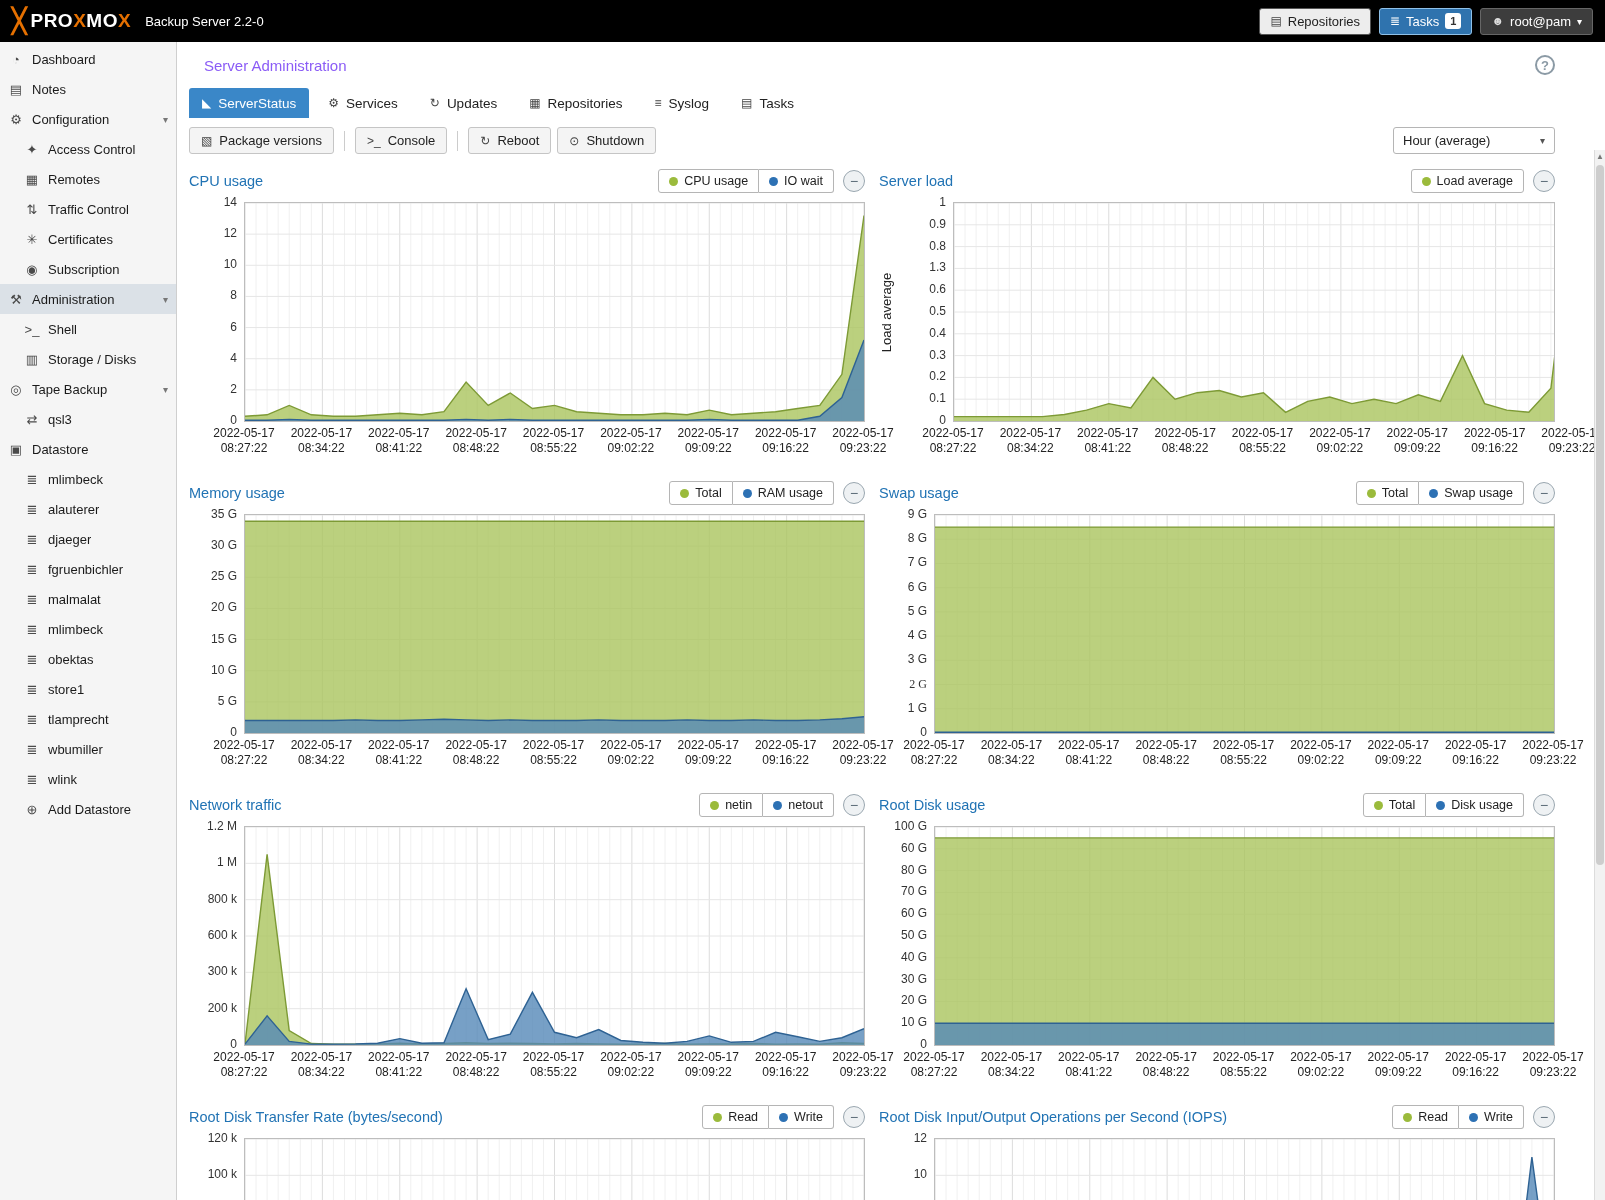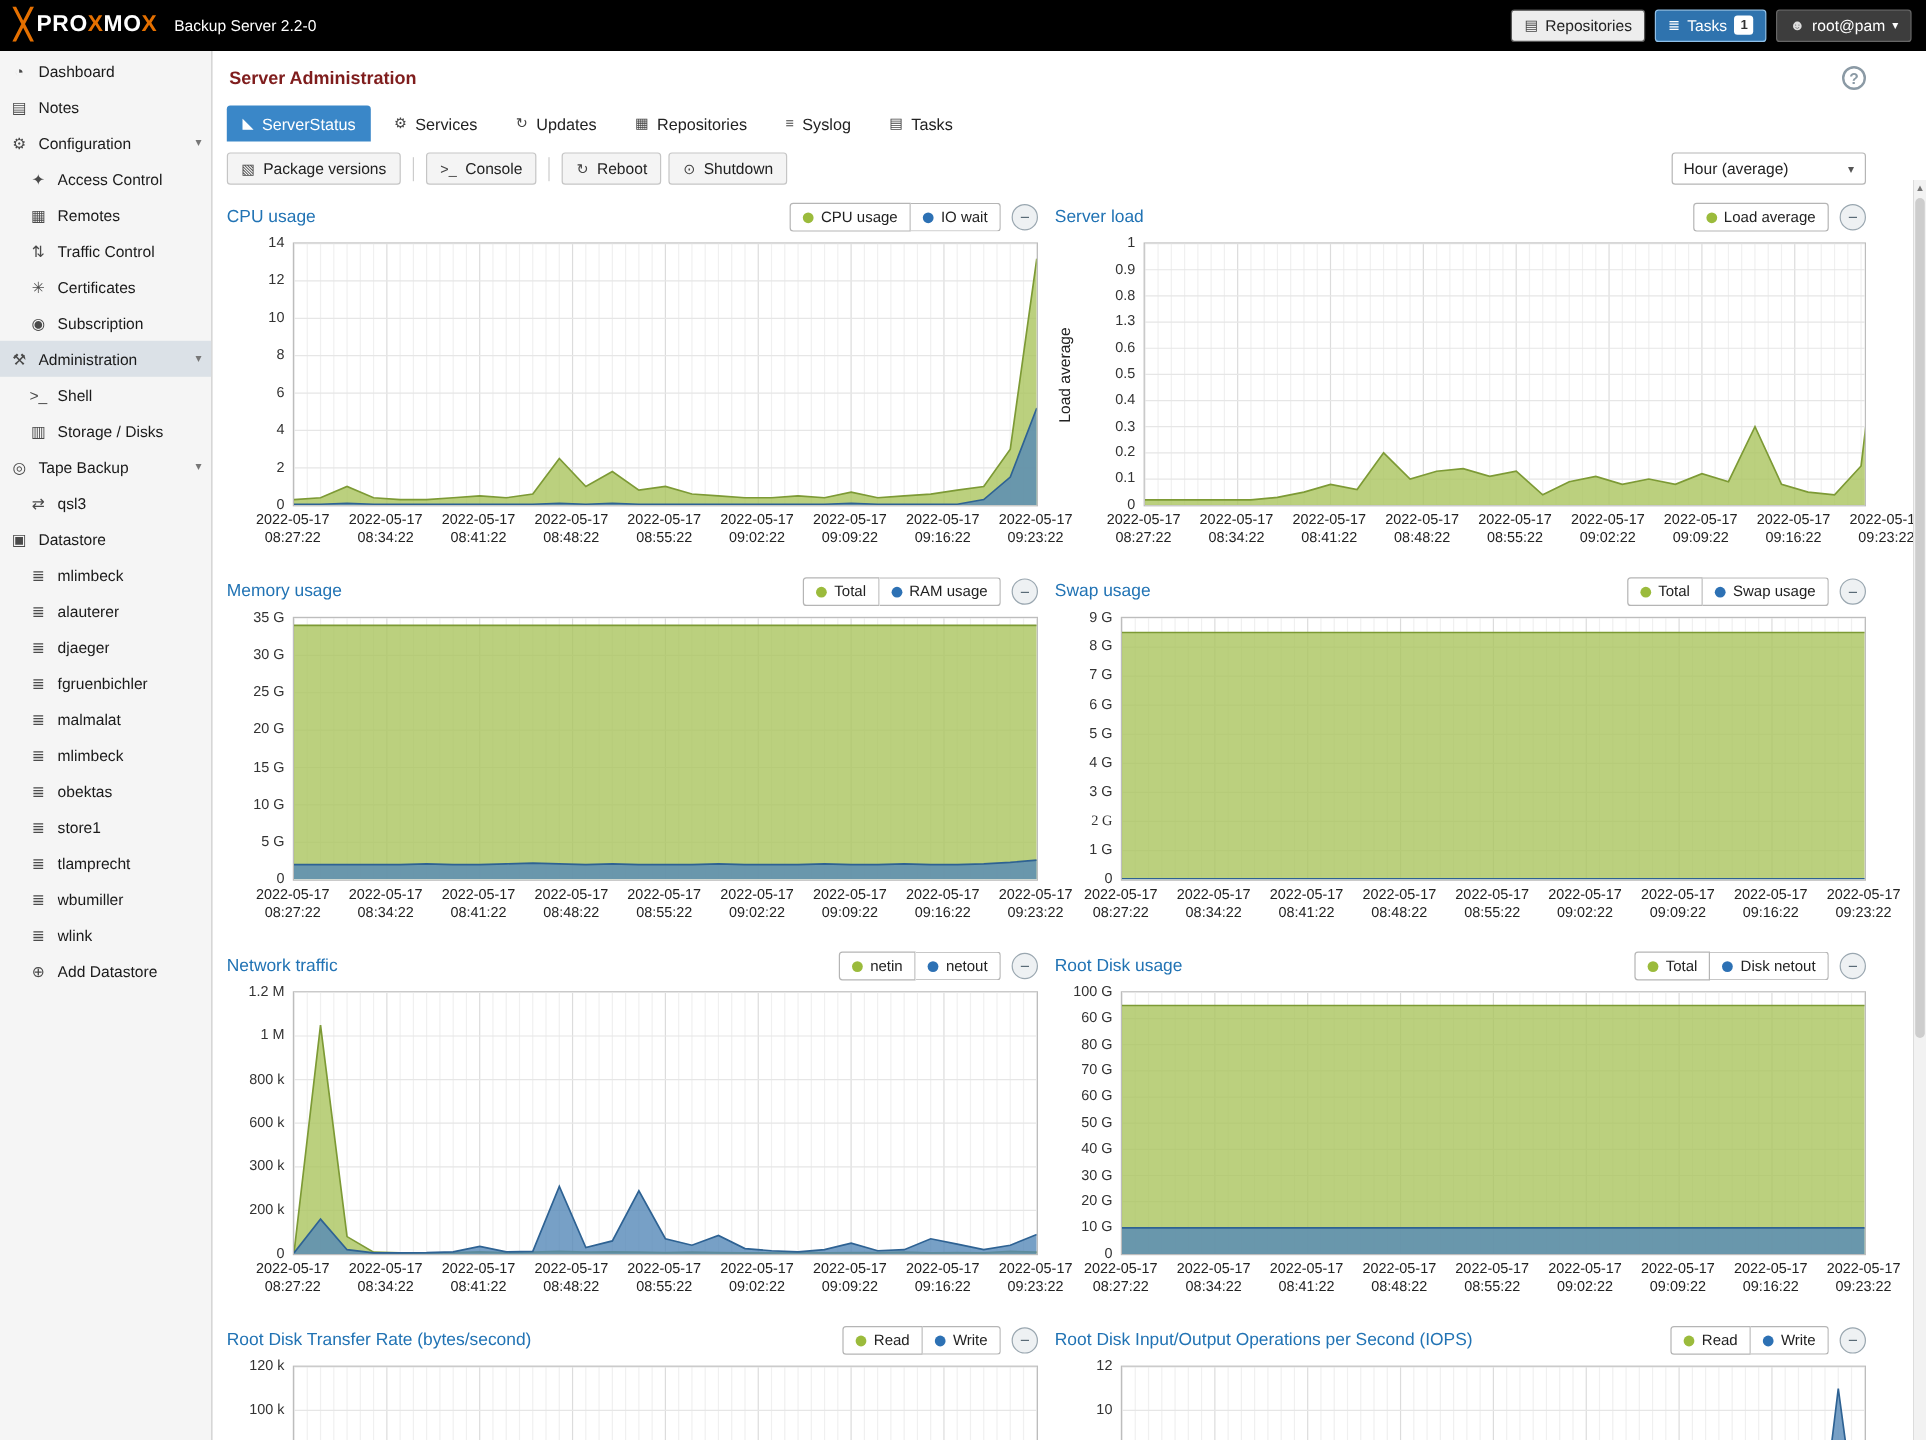--- a/index.html
+++ b/index.html
@@ -27,21 +27,21 @@
   .sidebar { position:fixed; top:42px; left:0; bottom:0; width:177px; background:#f5f5f5; border-right:1px solid #cfcfcf; z-index:20; padding-top:2px; }
   .side-item { height:30px; display:flex; align-items:center; padding:0 8px; gap:8px; color:#1a1a1a; cursor:pointer; position:relative; }
   .side-item .ico { width:16px; text-align:center; color:#4a4a4a; font-size:13px; flex:none; }
   .side-item.lvl1 { padding-left:24px; }
   .side-item.selected { background:#dbe1e7; }
   .side-caret { position:absolute; right:8px; color:#777; font-size:10px; }
   .side-label { white-space:nowrap; overflow:hidden; text-overflow:ellipsis; }
   
   .main { position:absolute; top:42px; left:177px; right:0; bottom:0; padding:10px 50px 0 12px; overflow:hidden; background:#fff; }
   .page-hd { display:flex; align-items:center; height:26px; }
-  .page-title { color:#7f1d1d; font-size:15px; font-weight:700; margin:2px; }
+  .page-title { color:#8b5cf6; font-size:15px; font-weight:400; margin:15px; }
   .help-btn { margin-left:auto; width:20px; height:20px; border-radius:50%; border:2px solid #8b9aa5; color:#8b9aa5; background:#fff; display:flex; align-items:center; justify-content:center; font-size:13px; font-weight:bold; cursor:pointer; }
   .tabbar { display:flex; gap:6px; margin-top:8px; align-items:flex-end; height:32px; }
   .tab { display:flex; align-items:center; gap:7px; height:30px; padding:0 13px; color:#222; cursor:pointer; font-size:13.5px; border-radius:3px 3px 0 0; }
   .tab .tico { color:#444; font-size:12px; }
   .tab.active { background:#3a87c8; color:#fff; }
   .tab.active .tico { color:#fff; }
   .toolbar { display:flex; align-items:center; gap:6px; margin-top:9px; }
   .tbtn { font-family:inherit; font-size:13px; background:#f4f4f4; border:1px solid #c5c5c5; border-radius:3px; height:27px; display:flex; align-items:center; gap:7px; padding:0 11px; color:#222; cursor:pointer; }
   .tbtn .tico { font-size:12px; color:#444; }
   .tsep { width:1px; height:20px; background:#ccc; margin:0 4px; }
@@ -992,21 +992,21 @@
       <section class="panel">
     <div class="panel-hd">
       <h3 class="panel-title">Root Disk usage</h3>
       <div class="legend">
             <span class="leg-btn">
               <i class="dot" style="background: rgb(155, 187, 60);"></i>
               <span>Total</span>
             </span>
             <span class="leg-btn">
               <i class="dot" style="background: rgb(45, 113, 180);"></i>
-              <span>Disk netout</span>
+              <span>Disk usage</span>
             </span>
           </div>
       <button class="collapse-btn">
             <span>−</span>
           </button>
     </div>
     <div class="chart">
       <div class="ycol">
             <div class="ytick" style="top: 218px;">0</div>
             <div class="ytick" style="top: 196.2px;">10 G</div>

